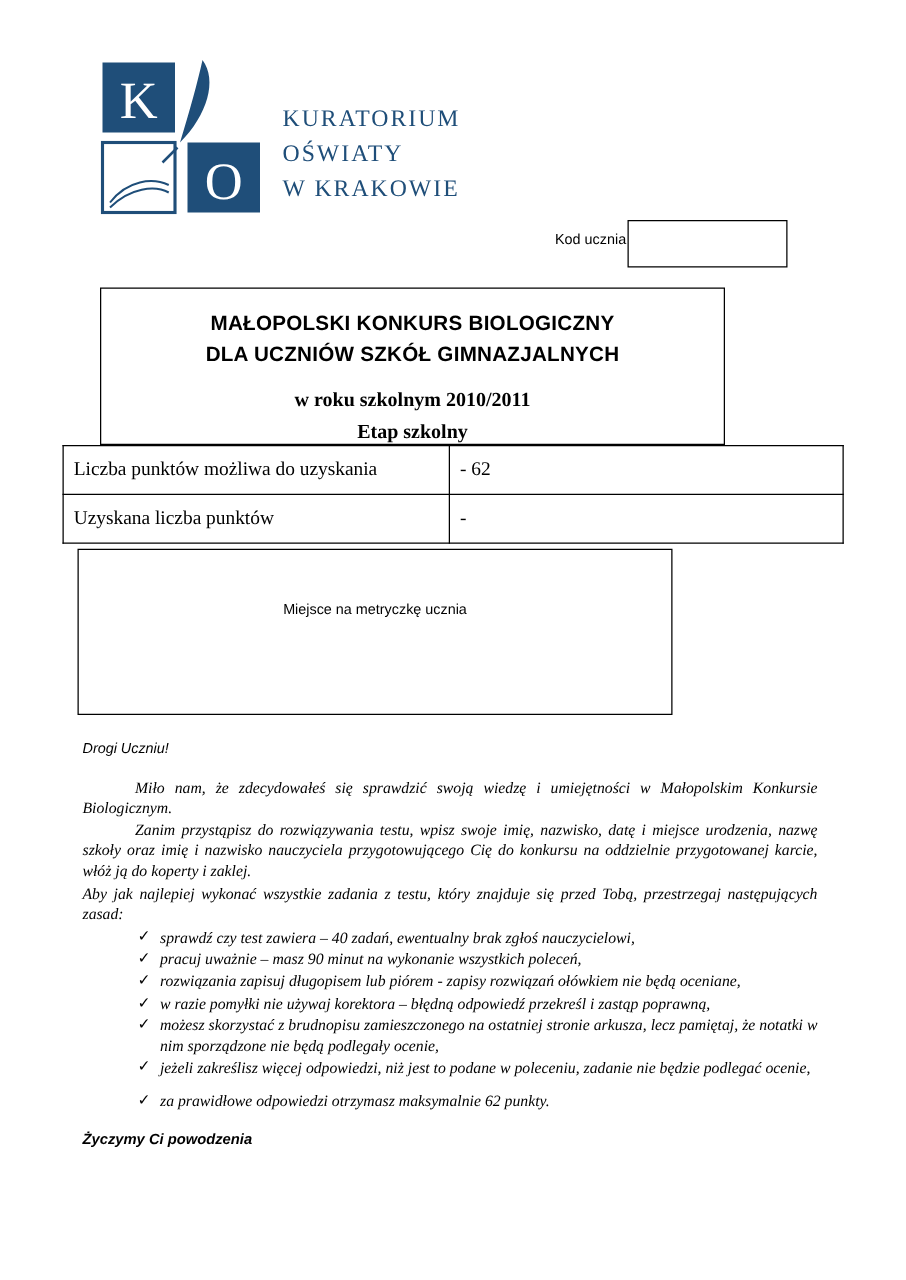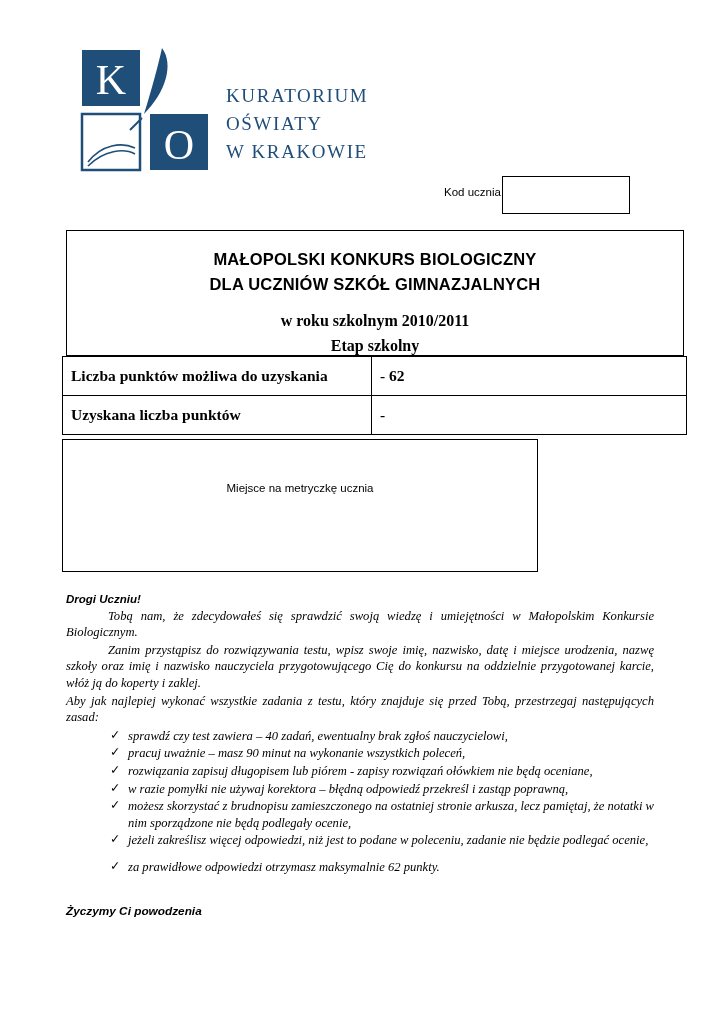--- a/index.html
+++ b/index.html
@@ -66,23 +66,23 @@
     top: 176px;
     width: 126px;
     height: 36px;
     border: 1px solid #000;
     background: #fff;
   }
 
   
   .title-box {
     position: absolute;
-    left: 66px;
+    left: 80px;
     top: 230px;
-    width: 618px;
+    width: 500px;
     height: 126px;
     border: 1px solid #000;
     box-sizing: border-box;
     text-align: center;
     padding-top: 16px;
   }
   .title-line1, .title-line2 {
     font-family: "Liberation Sans", sans-serif;
     font-weight: bold;
     font-size: 16.5px;
@@ -99,26 +99,25 @@
   .title-line4 {
     font-family: "Liberation Serif", serif;
     font-weight: bold;
     font-size: 16px;
     line-height: 24px;
   }
 
   
   .pts-table {
     position: absolute;
-    left: 62px;
+    left: 50px;
     top: 356px;
     width: 592px;
     border-collapse: collapse;
     table-layout: fixed;
-    font-weight: bold;
   }
   .pts-table td {
     border: 1px solid #000;
     height: 34px;
     padding: 2px 8px;
     font-family: "Liberation Serif", serif;
     font-size: 15.5px;
     vertical-align: middle;
   }
   .pts-table td.col-l { width: 292px; }
@@ -149,24 +148,24 @@
     position: absolute;
     left: 66px;
     top: 591px;
     width: 588px;
     font-family: "Liberation Serif", serif;
     font-size: 12.6px;
     line-height: 16.6px;
   }
   .drogi {
     font-family: "Liberation Sans", sans-serif;
-    font-weight: bold;
+    font-weight: normal;
     font-size: 11.5px;
     font-style: italic;
-    margin-bottom: 0;
+    margin-bottom: 14px;
   }
   .p-just {
     text-align: justify;
     font-style: italic;
     margin: 0 0 1px 0;
   }
   .p-ind { text-indent: 42px; }
 
   ul.checks {
     list-style: none;
@@ -245,21 +244,21 @@
   </tr>
 </tbody>
   </table>
 
 <div class="metryczka">
   <span>Miejsce na metryczkę ucznia</span>
 </div>
 
 <div class="body-text">
   <div class="drogi">Drogi Uczniu!</div>
-  <p class="p-just p-ind">Tobą nam, że zdecydowałeś się sprawdzić swoją wiedzę i umiejętności w Małopolskim Konkursie Biologicznym.</p>
+  <p class="p-just p-ind">Miło nam, że zdecydowałeś się sprawdzić swoją wiedzę i umiejętności w Małopolskim Konkursie Biologicznym.</p>
   <p class="p-just p-ind">Zanim przystąpisz do rozwiązywania testu, wpisz swoje imię, nazwisko, datę i miejsce urodzenia, nazwę szkoły oraz imię i nazwisko nauczyciela przygotowującego Cię do konkursu na oddzielnie przygotowanej karcie, włóż ją do koperty i zaklej.</p>
   <p class="p-just">Aby jak najlepiej wykonać wszystkie zadania z testu, który znajduje się przed Tobą, przestrzegaj następujących zasad:</p>
 
   <ul class="checks">
     <li>
       <span class="tick">✓</span>
       <span>sprawdź czy test zawiera – 40 zadań, ewentualny brak zgłoś nauczycielowi,</span>
     </li>
     <li>
       <span class="tick">✓</span>

